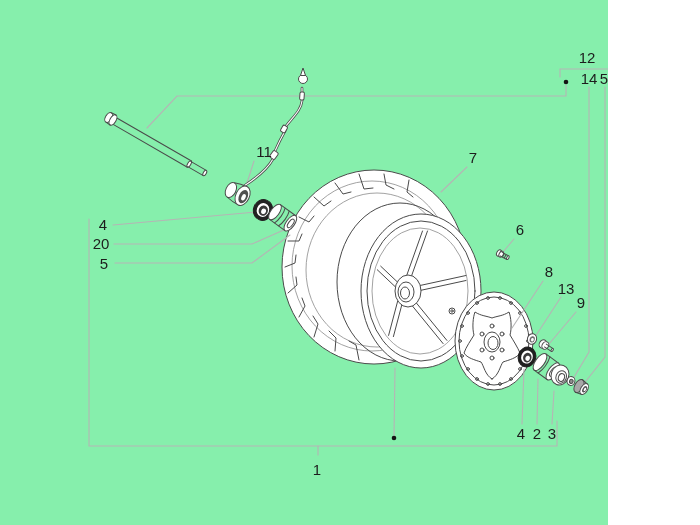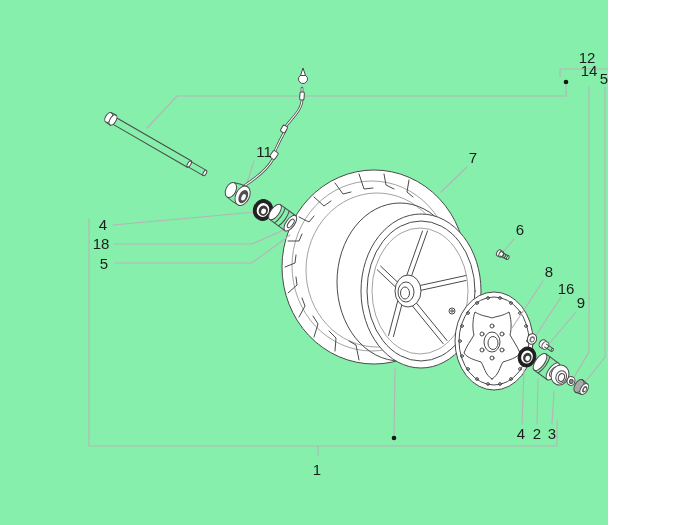--- a/index.html
+++ b/index.html
@@ -233,28 +233,28 @@
     <ellipse class="inkf" cx="6" cy="0" rx="3.4" ry="6"></ellipse>
     <ellipse cx="6.5" cy="0" rx="2" ry="3.6" fill="#555555" stroke="none"></ellipse>
     <ellipse cx="6.8" cy="0" rx="1" ry="1.8" fill="#ffffff" stroke="none"></ellipse>
   </g>
 
   <circle class="dot" cx="566" cy="82" r="2.3"></circle>
   <circle class="dot" cx="394" cy="438" r="2.3"></circle>
 </svg>
 
   <div class="callout" style="left:587px;top:57px;">12</div>
-  <div class="callout" style="left:589px;top:70px;">14</div>
+  <div class="callout" style="left:589px;top:78px;">14</div>
   <div class="callout" style="left:604px;top:78px;">5</div>
   <div class="callout" style="left:264px;top:151px;">11</div>
   <div class="callout" style="left:473px;top:157px;">7</div>
   <div class="callout" style="left:520px;top:229px;">6</div>
   <div class="callout" style="left:549px;top:271px;">8</div>
-  <div class="callout" style="left:566px;top:288px;">16</div>
+  <div class="callout" style="left:566px;top:288px;">13</div>
   <div class="callout" style="left:581px;top:302px;">9</div>
   <div class="callout" style="left:103px;top:224px;">4</div>
-  <div class="callout" style="left:101px;top:243px;">18</div>
+  <div class="callout" style="left:101px;top:243px;">20</div>
   <div class="callout" style="left:104px;top:263px;">5</div>
   <div class="callout" style="left:521px;top:433px;">4</div>
   <div class="callout" style="left:537px;top:433px;">2</div>
   <div class="callout" style="left:552px;top:433px;">3</div>
   <div class="callout" style="left:317px;top:469px;">1</div>
 </div>
 
 </body></html>

